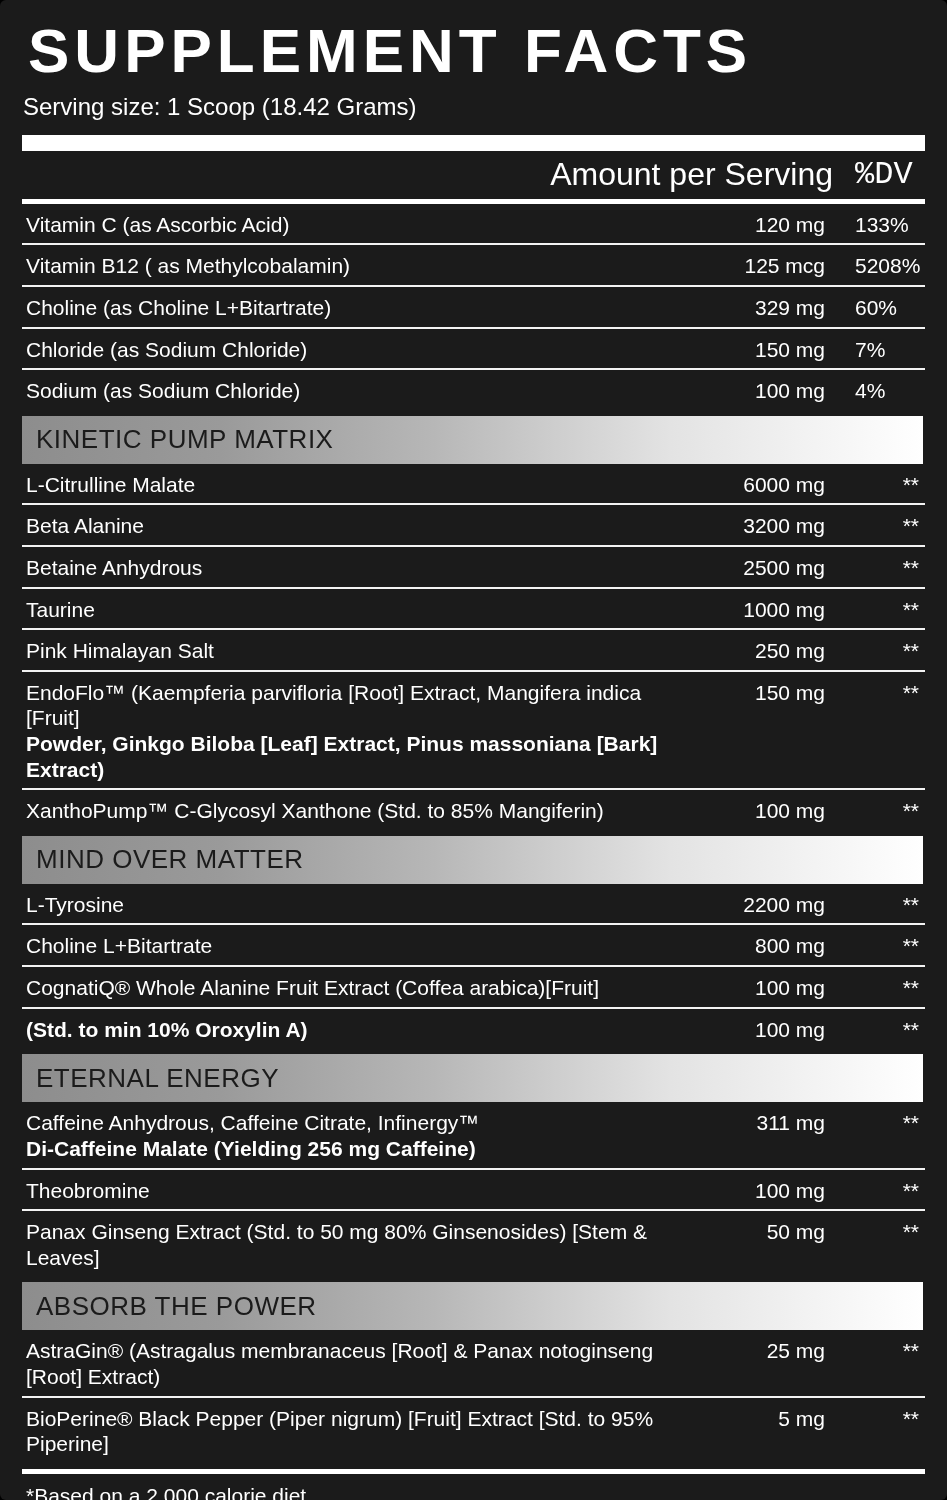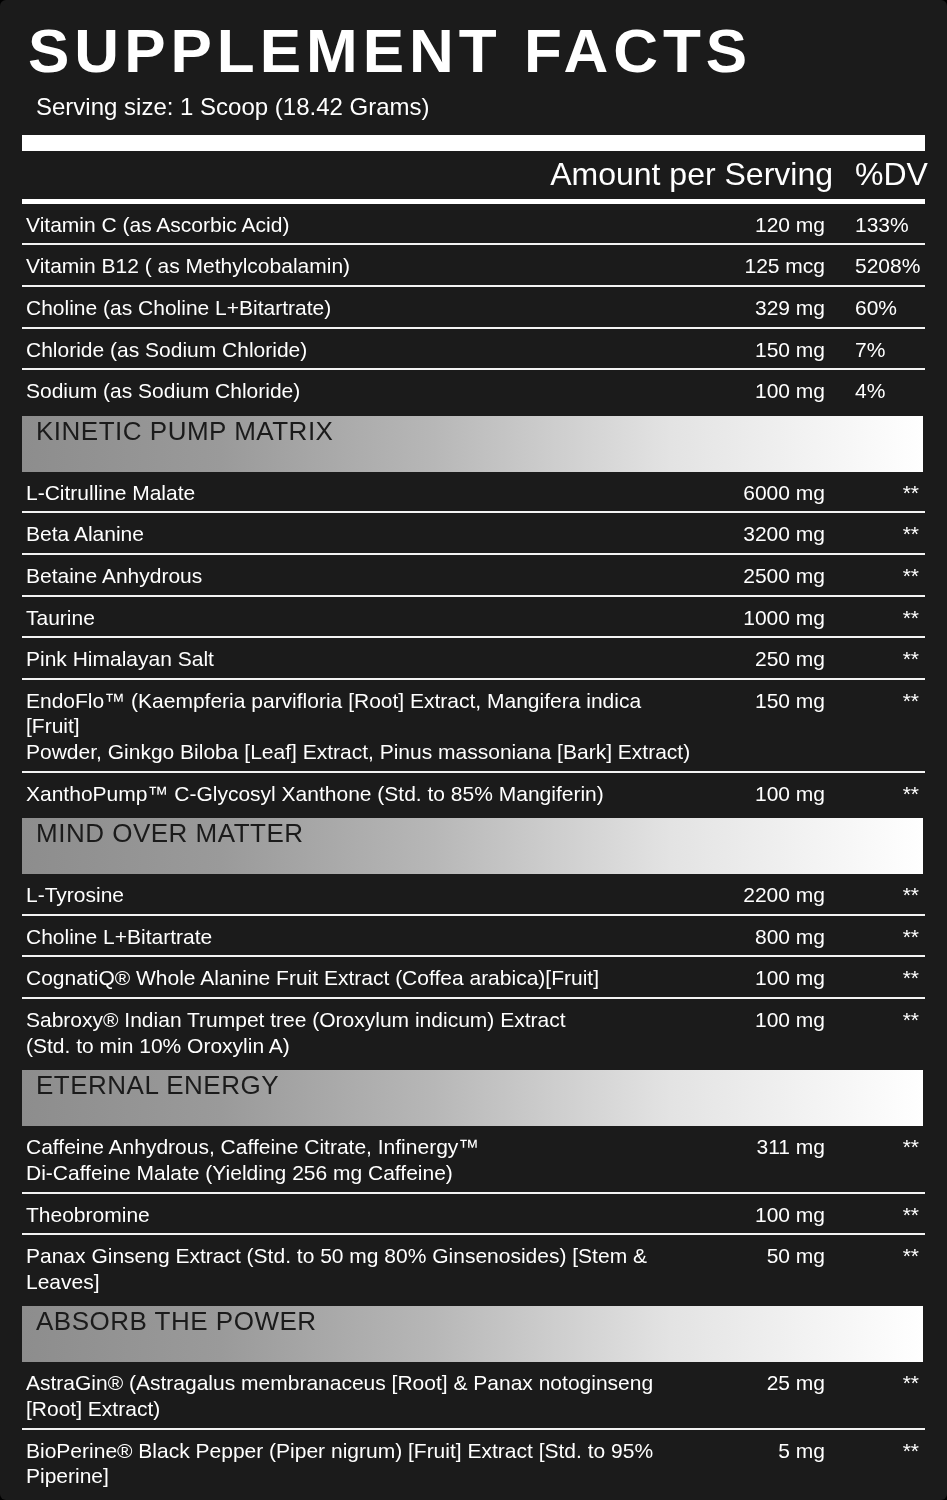--- a/index.html
+++ b/index.html
@@ -27,21 +27,21 @@
     font-size: 62px;
     font-weight: bold;
     letter-spacing: 5px;
     line-height: 1.0;
     margin: 6px 0 10px 6px;
     white-space: nowrap;
   }
   .serving-line {
     font-size: 24px;
     line-height: 1.28;
-    margin-left: 14px;
+    margin-left: 1px;
     font-weight: 400;
   }
   .rule-thick {
     height: 16px;
     background: #ffffff;
     margin: 12px 0 0 0;
   }
   .rule-med {
     height: 5px;
     background: #ffffff;
@@ -55,20 +55,21 @@
     padding: 5px 0 6px 0;
   }
   .amount-header .aps {
     text-align: right;
   }
   .amount-header .dv {
     width: 92px;
     text-align: left;
     padding-left: 22px;
     box-sizing: border-box;
+    font-family: Liberation Mono, monospace;
   }
   .row {
     display: flex;
     align-items: flex-start;
     font-size: 21px;
     padding: 8px 0 6px 0;
     line-height: 1.22;
   }
   .row .name {
     flex: 1 1 auto;
@@ -88,33 +89,34 @@
     padding-left: 22px;
     box-sizing: border-box;
   }
   .row.dvright .dv {
     text-align: right;
     padding-left: 0;
     padding-right: 6px;
   }
   .row .name .sub {
     display: block;
+    font-weight: bold;
   }
   .sep {
     height: 2px;
     background: #ffffff;
     opacity: 0.95;
   }
   .matrix-band {
     position: relative;
-    height: 56px;
+    height: 48px;
     margin: 6px 2px 0 0;
     background: linear-gradient(to right, #8d8d8d 0%, #9a9a9a 22%, #b6b6b6 45%, #e3e3e3 72%, #ffffff 100%);
     display: flex;
-    align-items: flex-start;
+    align-items: center;
   }
   .matrix-band .label {
     font-size: 26px;
     color: #1b1b1b;
     padding-left: 14px;
     letter-spacing: 0.5px;
   }
   .footnotes {
     font-size: 21px;
     line-height: 1.35;
@@ -240,21 +242,20 @@
     </div>
     <div class="sep"></div>
     <div class="row dvright">
       <span class="name">CognatiQ® Whole Alanine Fruit Extract (Coffea arabica)[Fruit]</span>
       <span class="amt">100 mg</span>
       <span class="dv">**</span>
     </div>
     <div class="sep"></div>
     <div class="row dvright">
       <span class="name">
-        <span>Sabroxy® Indian Trumpet tree (Oroxylum indicum) Extract</span>
         <span class="sub">(Std. to min 10% Oroxylin A)</span>
       </span>
       <span class="amt">100 mg</span>
       <span class="dv">**</span>
     </div>
   </div>
 
   <div class="matrix-band">
     <span class="label">ETERNAL ENERGY</span>
   </div>

